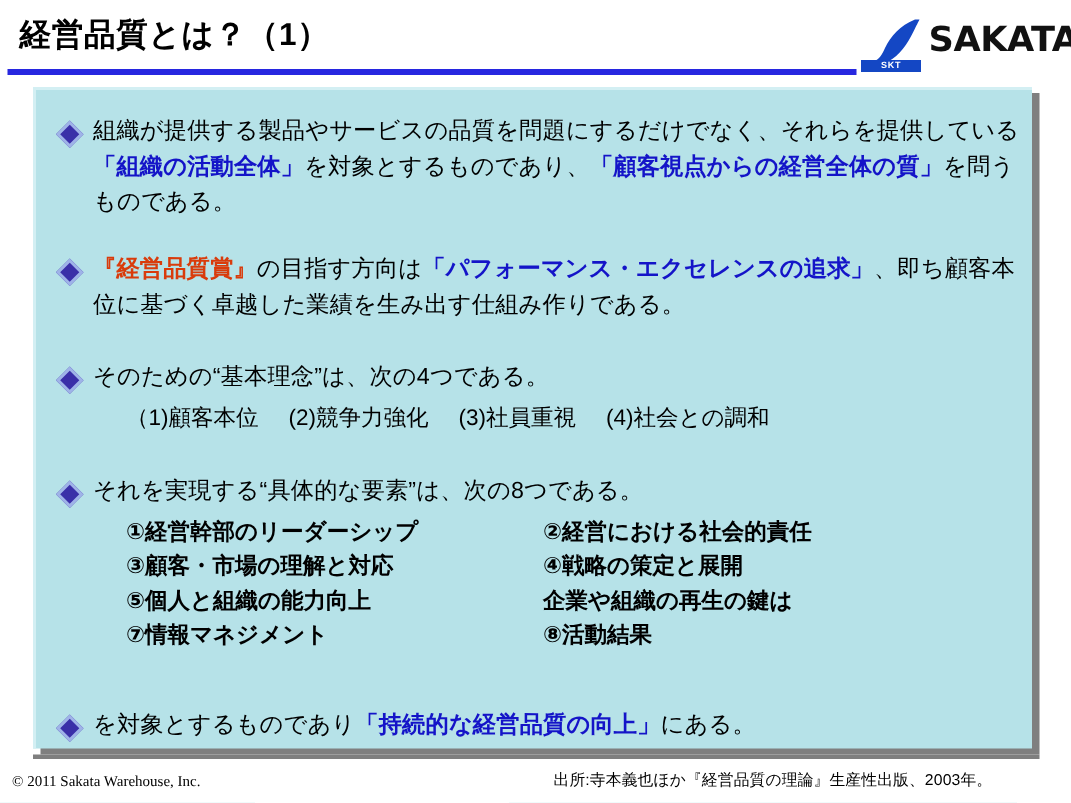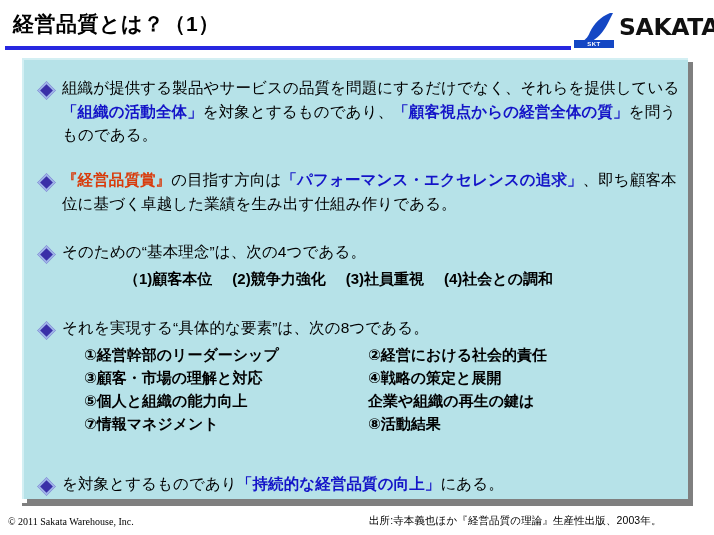--- a/index.html
+++ b/index.html
@@ -172,33 +172,32 @@
     margin-top: 3px;
     padding-left: 22px;
     font-size: 15px;
     line-height: 23px;
     font-weight: bold;
     color: #000000;
   }
   .sub-row {
     display: flex;
     white-space: nowrap;
-    gap: 48px;
   }
   .sub-row .col-a {
     width: 236px;
     flex: 0 0 auto;
   }
   .sub-row .col-b {
     flex: 0 0 auto;
+    margin-left: 42px;
   }
   .inline-row {
     white-space: nowrap;
-    font-weight: bold;
-    margin-left: 40px;
+    font-weight: normal;
   }
   .inline-row .gap {
     display: inline-block;
     width: 20px;
   }
 
   
   #block-1 { top: 16px; }
   #block-2 { top: 108px; }
   #block-3 { top: 180px; }

